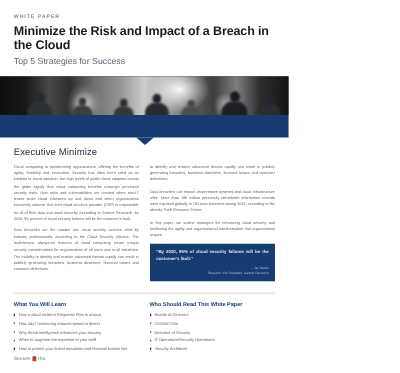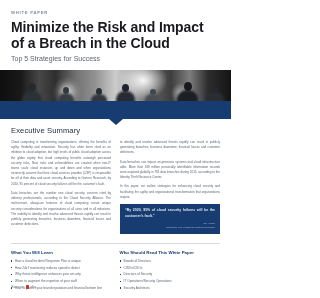--- a/index.html
+++ b/index.html
@@ -10,21 +10,21 @@
   }
   .page{position:relative;width:231px;height:298px;background:#fff;}
 
   
   .header{padding:11px 11px 0 11px;}
   .eyebrow{
     font-size:4.2px;letter-spacing:.75px;font-weight:700;
     color:#7f8b99;text-transform:uppercase;margin:0 0 5px 0;line-height:1;
   }
   .title{
-    font-size:14px;font-weight:700;color:#1b1b1f;line-height:1.12;
+    font-size:10px;font-weight:700;color:#1b1b1f;line-height:1.12;
     margin:0 0 3px 0;letter-spacing:-.1px;
   }
   .subtitle{
     font-size:7px;font-weight:400;color:#5d6671;line-height:1.1;margin:0;
   }
 
   
   .banner{
     position:relative;height:31px;margin-top:8px;overflow:hidden;
     background:#3a3d42;
@@ -145,21 +145,21 @@
     <div class="shoulder" style="left:177px;top:20px;width:21px;height:13px;background:#1d1f24;"></div>
     <div class="head" style="left:212px;top:16px;width:6px;height:7px;background:#24272c;"></div>
     <div class="shoulder" style="left:206px;top:22px;width:18px;height:11px;background:#2a2d32;"></div>
   </div>
 
   <div class="bluebar">
     <div class="notch"></div>
   </div>
 
   <div class="exec">
-    <h2>Executive Summary</h2>
+    <h2>Executive Minimize</h2>
     <div class="cols">
 
       <div class="col">
         <p>Cloud computing is transforming organizations, offering the benefits of agility, flexibility and innovation. Security has often been cited as an inhibitor to cloud adoption, but high levels of public cloud adoption across the globe signify that cloud computing benefits outweigh perceived security risks. New risks and vulnerabilities are created when non-IT teams scale cloud instances up and down and when organizations incorrectly assume that their cloud services provider (CSP) is responsible for all of their data and asset security. According to Gartner Research, by 2020, 95 percent of cloud security failures will be the customer's fault.</p>
         <p>Data breaches are the number one cloud security concern cited by industry professionals, according to the Cloud Security Alliance. The multi-tenant, always-on features of cloud computing create unique security considerations for organizations of all sizes and in all industries. The inability to identify and resolve advanced threats rapidly can result in publicly generating breaches, business downtime, financial losses and customer defections.</p>
       </div>
 
       <div class="col">
         <p>to identify and resolve advanced threats rapidly can result in publicly generating breaches, business downtime, financial losses and customer defections.</p>
         <p>Data breaches can impact on-premises systems and cloud infrastructure alike. More than 169 million personally identifiable information records were exposed globally in 781 data breaches during 2015, according to the Identity Theft Resource Center.</p>

